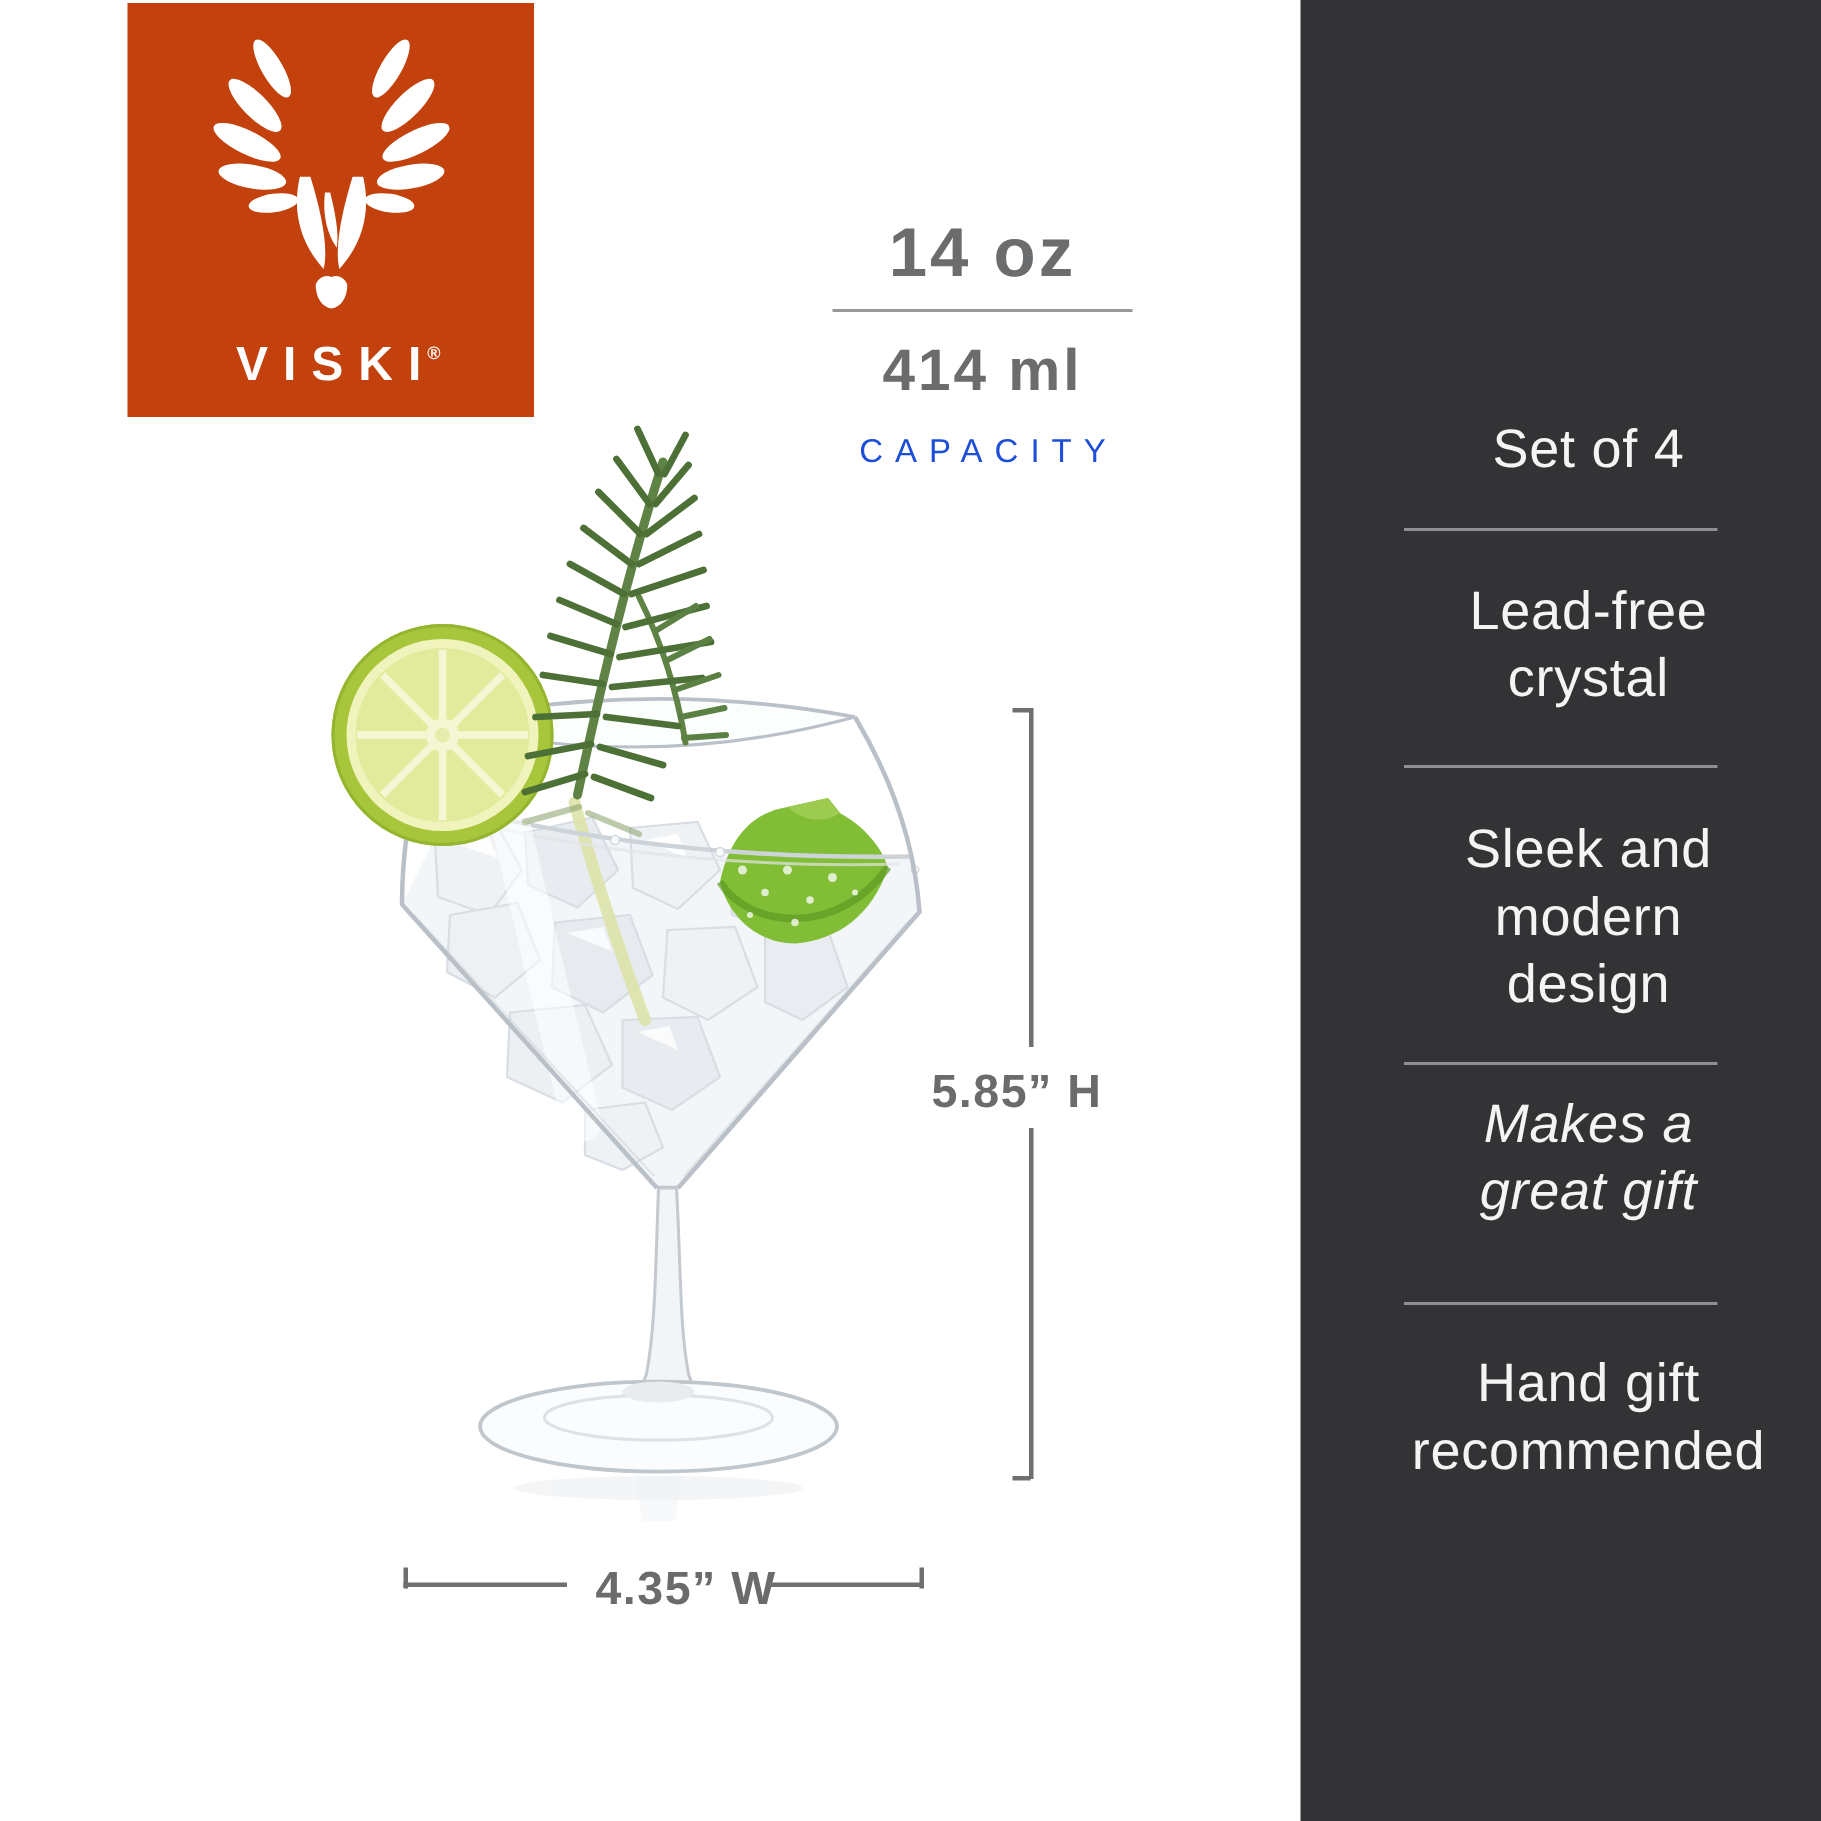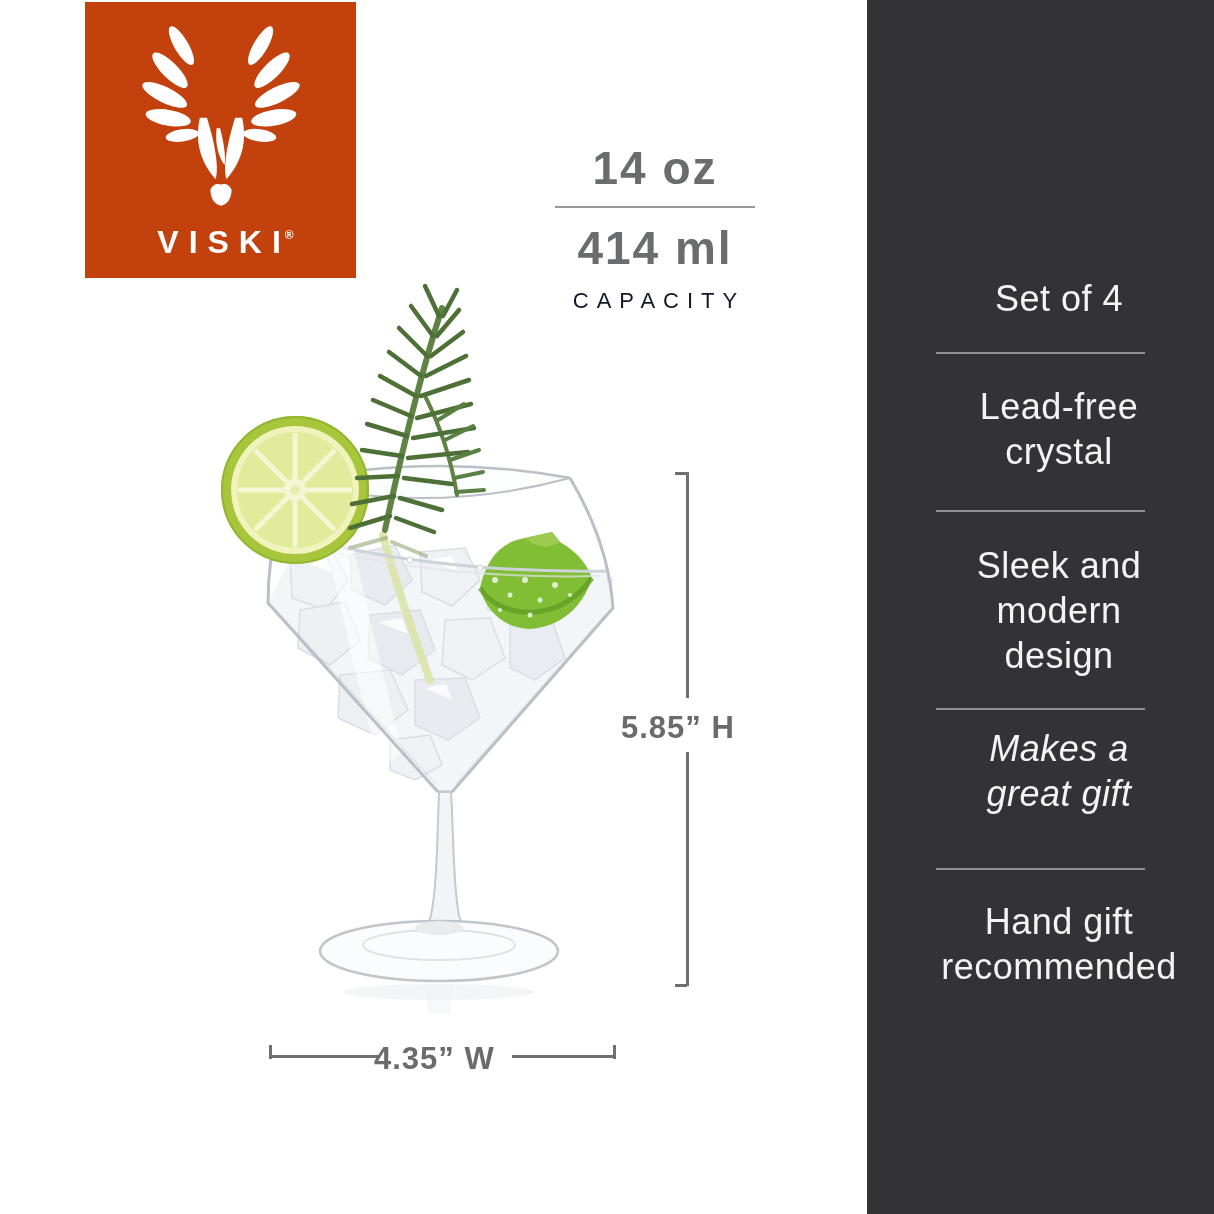--- a/index.html
+++ b/index.html
@@ -13,22 +13,22 @@
   .wordmark {
     position:absolute; left:0; right:0; top:222px; text-align:center;
     color:#ffffff; font-size:32px; font-weight:bold; letter-spacing:10px; text-indent:10px;
     white-space:nowrap;
   }
   .wordmark .reg { font-size:12px; letter-spacing:0; vertical-align:14px; margin-left:-6px; }
   
   .capacity { position:absolute; left:515px; top:108px; width:280px; text-align:center; color:#6b6c6e; }
   .cap-oz { font-size:46px; font-weight:bold; letter-spacing:2px; line-height:52px;margin-top:34px; }
   .cap-rule { width:200px; height:2px; background:#97989a; margin:12px auto 10px; }
-  .cap-ml { font-size:46px; font-weight:bold; letter-spacing:2px; line-height:60px; }
-  .cap-label { font-size:22px; letter-spacing:8px; text-indent:8px; margin-top:10px; color:#0f172a; }
+  .cap-ml { font-size:39px; font-weight:bold; letter-spacing:2px; line-height:60px; }
+  .cap-label { font-size:22px; letter-spacing:8px; text-indent:8px; margin-top:10px; color:#1d4ed8; }
   
   .sidebar { position:absolute; left:867px; top:0; width:347px; height:1214px; background:#333336;padding-left:37px; }
   .feature {
     position:absolute; left:0; width:100%; text-align:center; color:#f4f4f4;
     font-size:36px; line-height:45px; letter-spacing:0.5px; white-space:pre-line;
   }
   .sep { position:absolute; left:69px; width:209px; height:2px; background:#8f9094; }
   
   .dim { background:#6e6f71; position:absolute; }
   .dim-label {
@@ -212,21 +212,21 @@
   </svg>
 
   <div class="dim" style="left:675px; top:472px; width:12px; height:3px;"></div>
   <div class="dim" style="left:686px; top:472px; width:3px; height:226px;"></div>
   <div class="dim-label" style="left:621px; top:710px; width:140px;">5.85” H</div>
   <div class="dim" style="left:686px; top:752px; width:3px; height:234px;"></div>
   <div class="dim" style="left:675px; top:984px; width:12px; height:3px;"></div>
 
   <div class="dim" style="left:269px; top:1045px; width:3px; height:14px;"></div>
   <div class="dim" style="left:269px; top:1055px; width:109px; height:3px;"></div>
-  <div class="dim-label" style="left:374px; top:1041px; width:140px;">4.35” W</div>
+  <div class="dim-label" style="left:397px; top:1041px; width:140px;">4.35” W</div>
   <div class="dim" style="left:512px; top:1055px; width:104px; height:3px;"></div>
   <div class="dim" style="left:613px; top:1045px; width:3px; height:14px;"></div>
 
   <div class="sidebar">
     <div class="feature" style="top:276px;">Set of 4</div>
     <div class="sep" style="top:352px;"></div>
     <div class="feature" style="top:384px;">Lead-free
 crystal</div>
     <div class="sep" style="top:510px;"></div>
     <div class="feature" style="top:543px;">Sleek and

